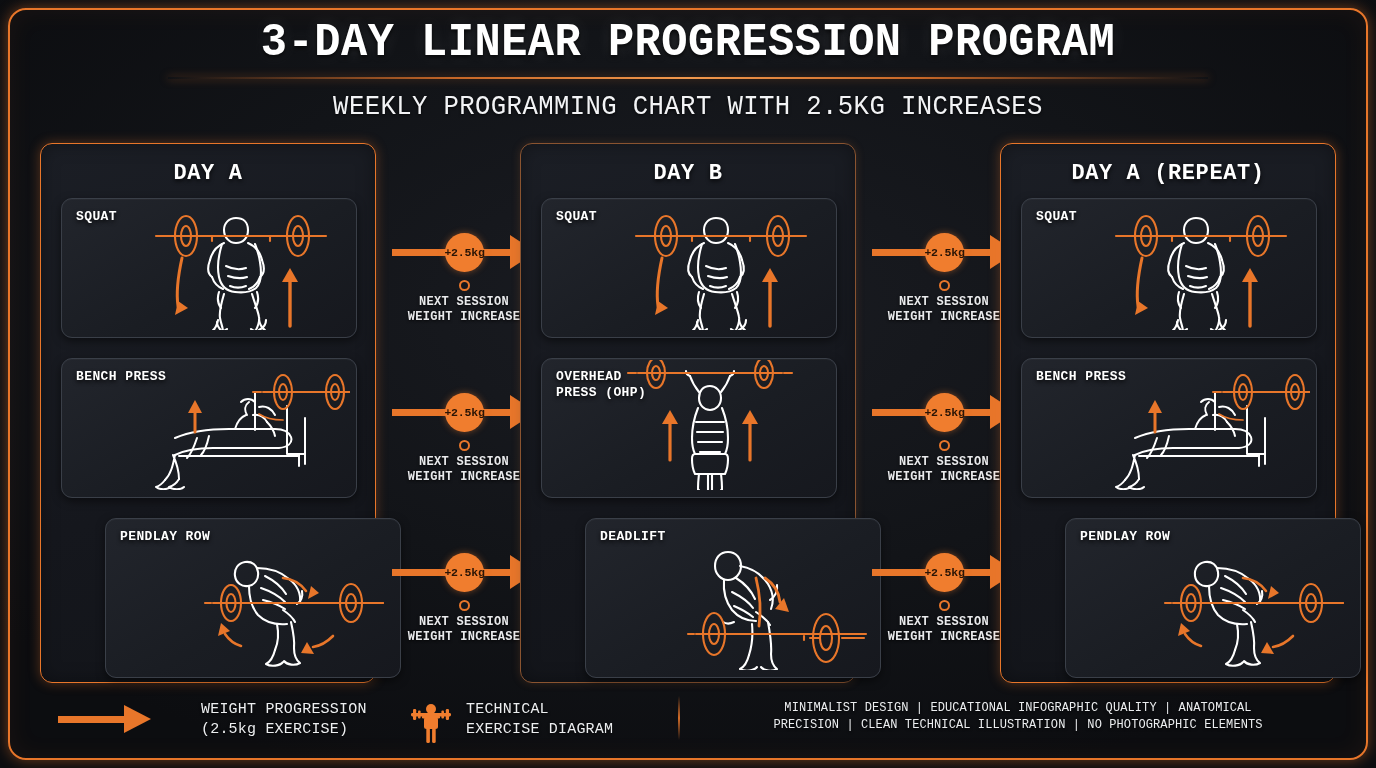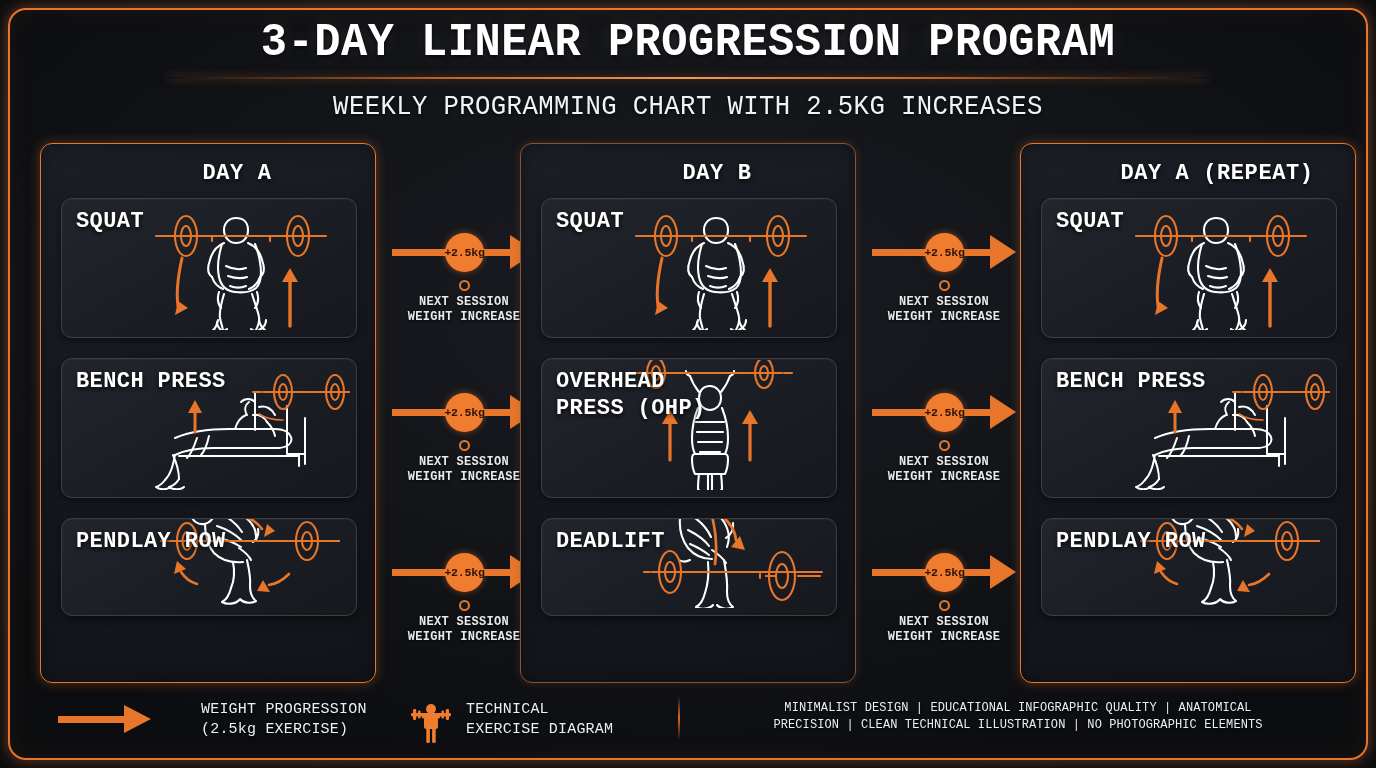--- a/index.html
+++ b/index.html
@@ -54,43 +54,42 @@
   .board { position: absolute; left: 40px; top: 143px; width: 1296px; height: 540px; }
   .column {
     position: absolute; top: 0; height: 540px;
     border-radius: 12px;
     background: linear-gradient(160deg, #1b1e25 0%, #15171d 60%, #121419 100%);
   }
   .col-a    { left: 0px;   width: 336px; border: 1.5px solid #e8762a;
               box-shadow: 0 0 12px rgba(232,118,42,.35), inset 0 0 18px rgba(0,0,0,.35); }
   .col-b    { left: 480px; width: 336px; border: 1.5px solid #8a5430;
               box-shadow: 0 0 9px rgba(138,84,48,.3), inset 0 0 18px rgba(0,0,0,.35); }
-  .col-c    { left: 980px; width: 336px; border: 1.5px solid #e8762a;
+  .col-c    { left: 960px; width: 336px; border: 1.5px solid #e8762a;
               box-shadow: 0 0 12px rgba(232,118,42,.35), inset 0 0 18px rgba(0,0,0,.35); }
   .col-title {
     position: absolute; top: 17px; left: 0; width: 100%;
     text-align: center; font-size: 22px; font-weight: bold;
     color: #ffffff; letter-spacing: .6px;
     text-shadow: 0 2px 4px rgba(0,0,0,.8);
-    margin-left: 29px;
   }
   .card {
     position: absolute; left: 20px; width: 296px;
     border-radius: 11px;
     background: linear-gradient(150deg, #22252c 0%, #1a1d23 55%, #16181e 100%);
     border: 1px solid #3a3f48;
     box-shadow: 0 3px 9px rgba(0,0,0,.5), inset 0 1px 0 rgba(255,255,255,.03);
     overflow: hidden;
   }
   .row1 { top: 54px;  height: 140px; }
   .row2 { top: 214px; height: 140px; }
-  .row3 { top: 374px; height: 98px; }
+  .row3 { top: 374px; height: 160px; margin-left: 44px; }
   .card-label {
     position: absolute; left: 14px; top: 10px;
-    font-size: 22px; font-weight: bold; color: #ffffff;
+    font-size: 13px; font-weight: bold; color: #ffffff;
     letter-spacing: .4px; line-height: 1.22;
     text-shadow: 0 2px 4px rgba(0,0,0,.85);
     z-index: 3;
   }
   .fig { position: absolute; right: 6px; bottom: 2px; }
   
   .connector { position: absolute; width: 144px; height: 130px; }
   .conn-line {
     position: absolute; left: 0; top: 44px; width: 122px; height: 7px;
     background: #e8762a;

